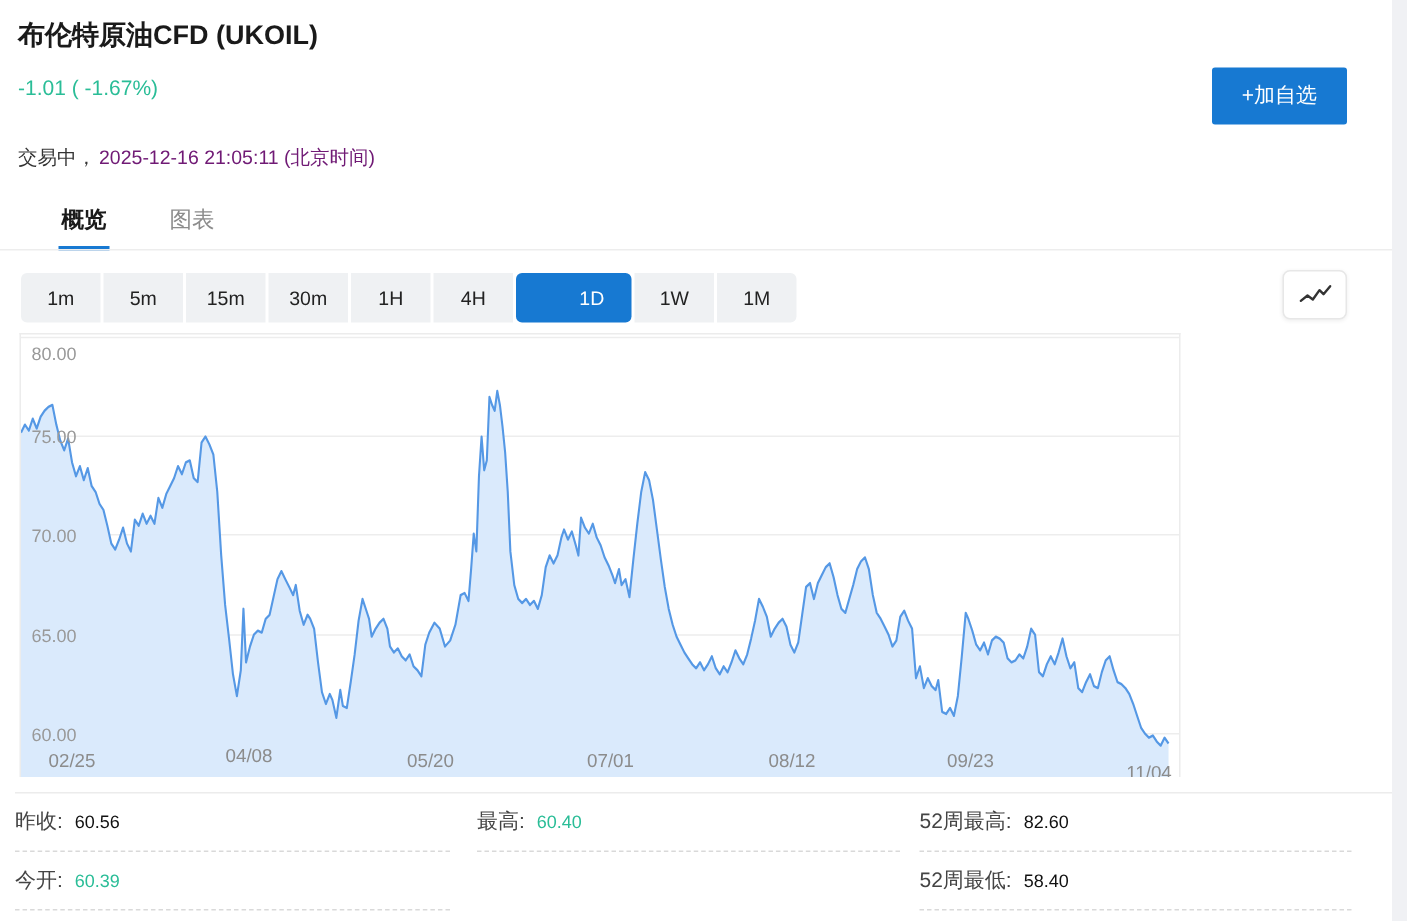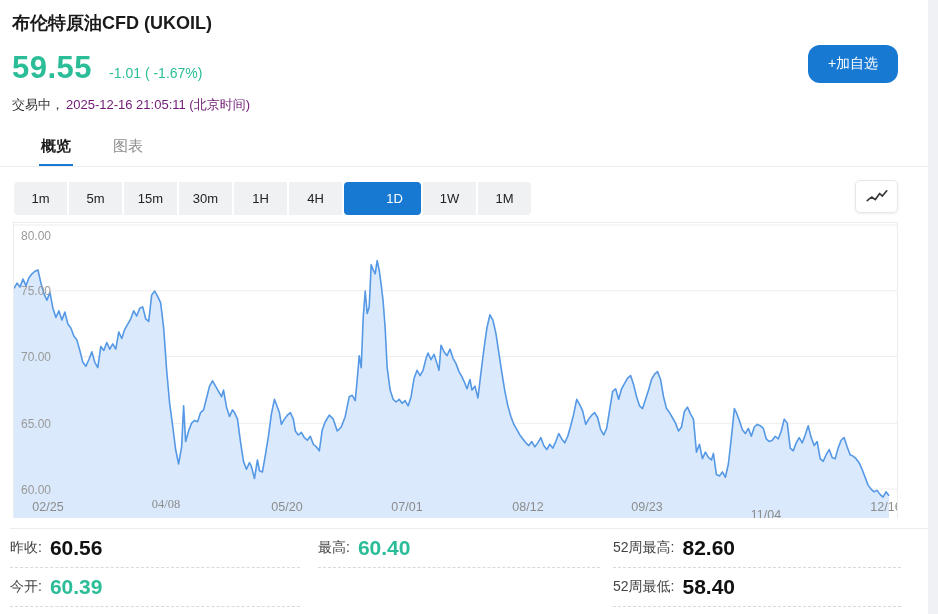--- a/index.html
+++ b/index.html
@@ -19,21 +19,21 @@
 
   
   .title{position:absolute;left:12px;top:11px;font-size:18px;font-weight:600;color:#1a1a1a;}
   .price-row{position:absolute;left:12px;top:50px;display:flex;align-items:baseline;gap:17px;}
   .price{font-size:31px;font-weight:700;color:var(--green);letter-spacing:.5px;}
   .change{font-size:14px;color:var(--green);}
   .status-row{position:absolute;left:12px;top:96px;font-size:13px;color:#333;}
   .status-row .ts{color:#701a75;margin-left:2px;text-align:right;}
   .add-btn{
     position:absolute;left:808px;top:45px;width:90px;height:38px;
-    background:var(--blue);color:#fff;font-size:14px;border:none;border-radius:12px;
+    background:var(--blue);color:#fff;font-size:14px;border:none;border-radius:2px;
     font-family:inherit;cursor:pointer;
   }
 
   
   .tabs{position:absolute;left:12px;top:137px;display:flex;gap:42px;margin-left:29px;}
   .tab{font-size:15px;color:#8c8c8c;padding-bottom:11px;position:relative;cursor:pointer;}
   .tab.active{color:#1a1a1a;font-weight:700;}
   .tab.active::after{content:"";position:absolute;left:-2px;right:-2px;bottom:0;height:3px;background:var(--blue);}
   .tabs-divider{position:absolute;left:0;top:166px;width:928px;height:1px;background:var(--grid);}
 
@@ -48,50 +48,49 @@
   .interval.active{background:var(--blue);color:#fff;border-radius:4px;padding-left:24px;}
   .chart-type-btn{
     position:absolute;left:855px;top:180px;width:43px;height:33px;
     background:#fff;border:1px solid #e7e7e7;border-radius:5px;
     box-shadow:0 1px 3px rgba(0,0,0,.07);
     display:flex;align-items:center;justify-content:center;cursor:pointer;
   }
 
   
   .chart{
-    position:absolute;left:13px;top:222px;width:885px;height:296px;
+    position:absolute;left:13px;top:222px;width:774px;height:296px;
     box-sizing:border-box;border:1px solid var(--border);border-bottom:none;
     overflow:hidden;
   }
   .chart svg{position:absolute;left:0;top:0;width:100%;height:100%;display:block;}
   .ylabel{position:absolute;left:7px;font-size:12px;color:#999;}
   .xlabel{position:absolute;font-size:12.5px;color:#8c8c8c;transform:translateX(-50%);white-space:nowrap;}
 
   
   .stats-divider{position:absolute;left:10px;top:528px;width:918px;height:1px;background:var(--border);}
   .stats-col{position:absolute;top:529px;}
   .stats-col.c0{left:10px;width:290px;}
   .stats-col.c1{left:318px;width:282px;}
   .stats-col.c2{left:613px;width:288px;}
   .stat-cell{
     height:38px;display:flex;align-items:center;
     border-bottom:1px dashed #d9d9d9;font-size:14px;color:#444;
   }
-  .stat-value{margin-left:8px;font-weight:700;font-size:21px;color:#111;}
+  .stat-value{margin-left:8px;font-weight:400;font-size:12px;color:#111;}
   .stat-value.green{color:var(--green);}
 </style>
 </head>
 <body>
 
 <div>
 
   <div class="title">布伦特原油CFD (UKOIL)</div>
 
   <div class="price-row">
-    <span class="price">59.55</span>
     <span class="change">-1.01 ( -1.67%)</span>
   </div>
 
   <div class="status-row">
     <span>交易中，</span><span class="ts">2025-12-16 21:05:11 (北京时间)</span>
   </div>
 
   <button class="add-btn">+加自选</button>
 
   <nav class="tabs">
@@ -130,21 +129,21 @@
       </svg>
     <div id="y-labels">
         <div class="ylabel" style="top: 6px;">80.00</div>
         <div class="ylabel" style="top: 61px;">75.00</div>
         <div class="ylabel" style="top: 127px;">70.00</div>
         <div class="ylabel" style="top: 194px;">65.00</div>
         <div class="ylabel" style="top: 260px;">60.00</div>
       </div>
     <div id="x-labels">
         <div class="xlabel" style="left: 34px; top: 277px;">02/25</div>
-        <div class="xlabel" style="left: 152px; top: 274px; font-family: Liberation Serif, serif;">04/08</div>
+        <div class="xlabel" style="left: 152px; top: 274px;">04/08</div>
         <div class="xlabel" style="left: 273px; top: 277px;">05/20</div>
         <div class="xlabel" style="left: 393px; top: 277px;">07/01</div>
         <div class="xlabel" style="left: 514px; top: 277px;">08/12</div>
         <div class="xlabel" style="left: 633px; top: 277px;">09/23</div>
         <div class="xlabel" style="left: 752px; top: 285px;">11/04</div>
         <div class="xlabel" style="left: 872px; top: 277px;">12/16</div>
       </div>
   </div>
 
   <div class="stats-divider"></div>

